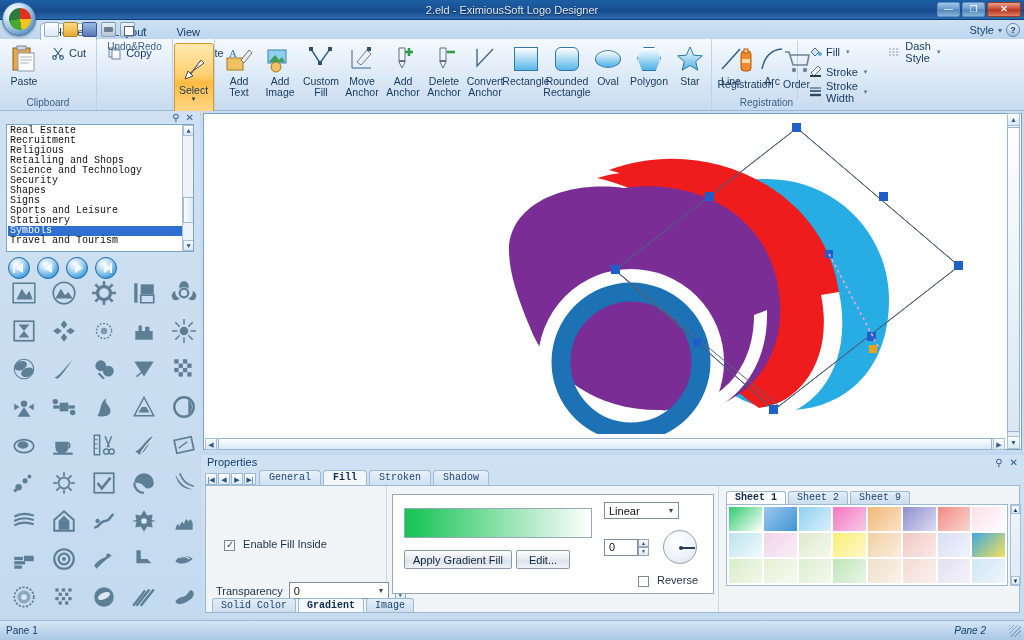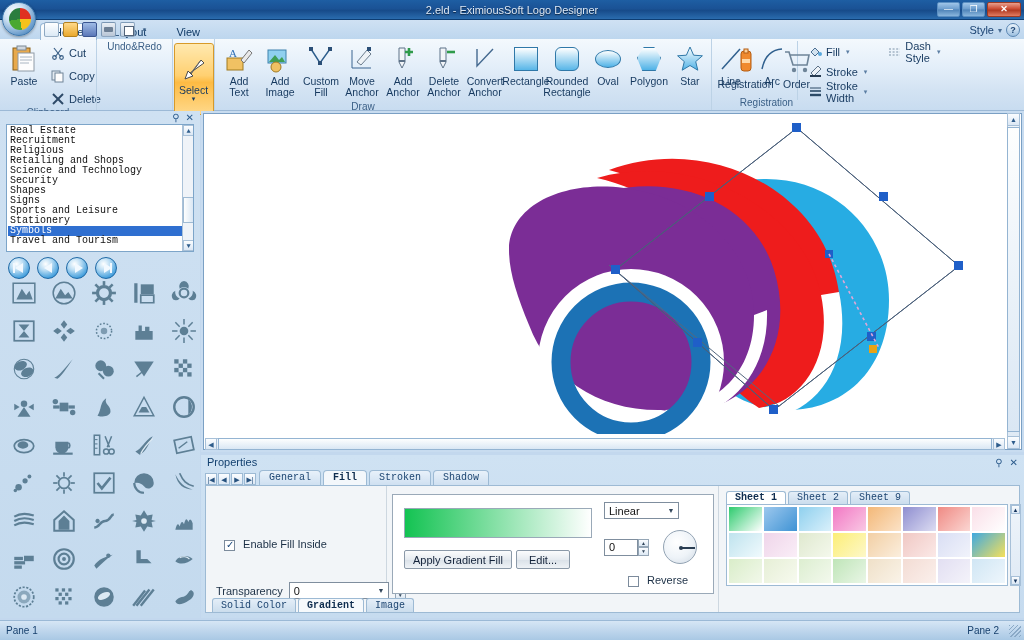--- a/index.html
+++ b/index.html
@@ -262,21 +262,21 @@
   .swgrid { position:absolute; display:grid; gap:2px; background:#ffffff; border:1px solid #9dbad4; padding:2px; }
   .sw { width:100%; height:100%; }
 
   
   .statusbar {
     position:absolute; left:0; bottom:0; width:1024px; height:20px;
     background:linear-gradient(180deg,#d6e6f5 0%,#bdd5ec 55%,#a9c8e4 100%);
     border-top:1px solid #9bb9d6; display:flex; align-items:center;
   }
   .status-left { padding-left:6px; font-size:10px; color:#17406d; }
-  .status-right { margin-left:auto; padding-right:25px; font-size:10px; color:#17406d; }
+  .status-right { margin-left:auto; padding-right:38px; font-size:10px; color:#17406d;font-style:italic; }
   .grip { position:absolute; right:3px; bottom:3px; width:12px; height:12px;
           background:repeating-linear-gradient(135deg,#8aa9c6 0 1px,transparent 1px 3px); }
 </style>
 </head>
 <body>
 
 <div class="app">
 
   <div class="titlebar">
     <div class="title-text">2.eld - EximiousSoft Logo Designer</div>
@@ -324,21 +324,21 @@
               <rect x="4" y="4" width="17" height="22" fill="#e8a94b" stroke="#8a5f16"></rect>
               <rect x="8" y="2" width="9" height="4" fill="#cfd6dd" stroke="#7b8894"></rect>
               <rect x="9" y="9" width="16" height="18" fill="#fdfdfd" stroke="#8e9aa6"></rect>
               <line x1="11" y1="13" x2="23" y2="13" stroke="#aab6c2"></line>
               <line x1="11" y1="16" x2="23" y2="16" stroke="#aab6c2"></line>
               <line x1="11" y1="19" x2="20" y2="19" stroke="#aab6c2"></line>
             </svg>
           </div>
           <div class="lbl">Paste</div>
         </div>
-        <div style="display:flex;flex-direction:column;gap:6px;padding-top:3px">
+        <div style="display:flex;flex-direction:row;gap:12px;padding-top:3px">
           <div class="btn-small">
             <span class="ico24" style="width:14px;height:14px">
               <svg width="14" height="14" viewBox="0 0 14 14">
                   <g stroke="#3a5f86" fill="none" stroke-width="1.2">
                 <line x1="3" y1="2" x2="10" y2="11"></line>
                     <line x1="11" y1="2" x2="4" y2="11"></line>
                 <circle cx="3.5" cy="11.5" r="1.8"></circle>
                     <circle cx="10.5" cy="11.5" r="1.8"></circle>
                   </g>
                 </svg>
@@ -591,21 +591,20 @@
                     <line x1="1" y1="7" x2="12" y2="7"></line>
                 <line x1="1" y1="10" x2="12" y2="10"></line>
                   </g>
                 </svg>
             </span>
             <span class="lbl">Dash Style</span>
             <span class="caret">▾</span>
           </div>
         </div>
       </div>
-      <div class="rgroup-label" style="padding-right:200px">Draw</div>
     </div>
 
     <div class="rgroup" style="width:110px">
       <div class="rgroup-body" style="justify-content:center;padding-top:3px">
         <div class="btn-big" style="width:58px">
           <div class="ico32">
             <svg width="30" height="30" viewBox="0 0 30 30">
               <rect x="10" y="4" width="10" height="20" rx="3" fill="#f08a2e" stroke="#b45d12"></rect>
               <rect x="11" y="12" width="8" height="4" fill="#ffd9a8"></rect>
               <rect x="13" y="2" width="4" height="4" fill="#ffcf95" stroke="#b45d12"></rect>
@@ -1181,21 +1180,21 @@
           <span class="spin">
               <div>▲</div>
               <div>▼</div>
             </span>
         </span>
         <span class="dial">
           <span class="hand"></span>
           <span class="hub"></span>
         </span>
       </div>
-      <div style="position:absolute;left:422px;top:88px">
+      <div style="position:absolute;left:432px;top:88px">
         <span class="chk"></span>
         <span class="field-label">Reverse</span>
       </div>
 
       <div class="bottabs">
         <div class="btab">Solid Color</div>
         <div class="btab active">Gradient</div>
         <div class="btab">Image</div>
       </div>
 

